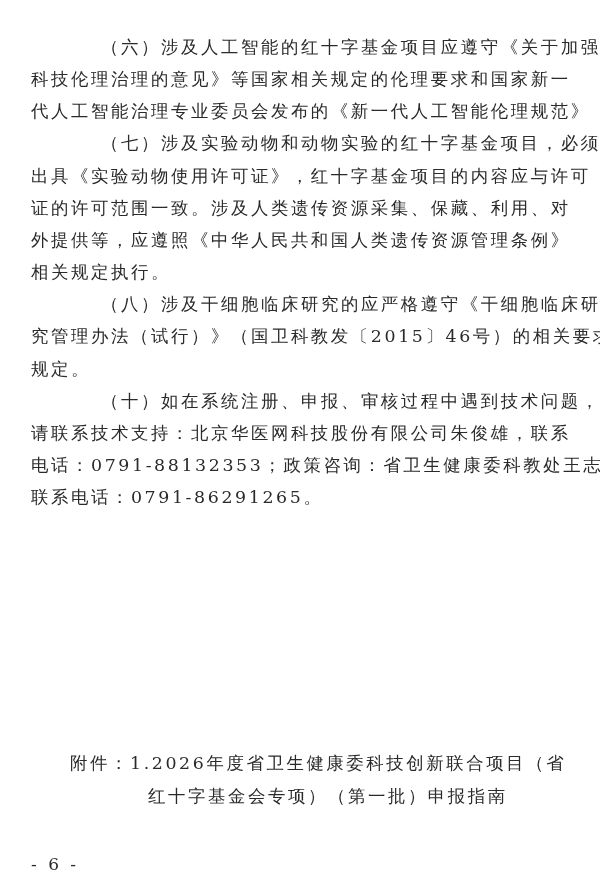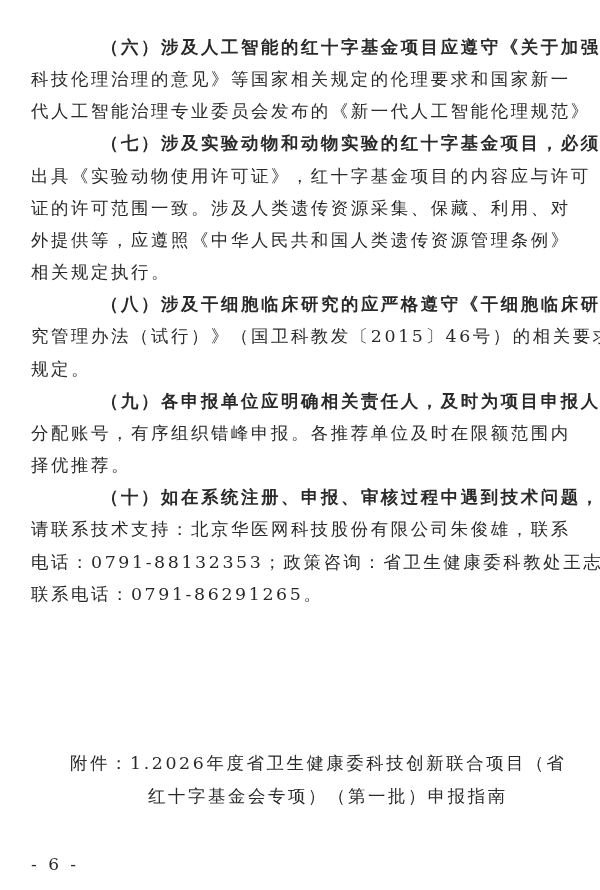--- a/index.html
+++ b/index.html
@@ -9,21 +9,21 @@
     color: #2a2a2a;
   }
   .page { position: absolute; left: 0; top: 0; width: 600px; height: 890px; }
   .body-text { position: absolute; left: 31px; top: 31px; width: 530px; }
   .para {
     margin: 0; font-size: 17.4px; line-height: 32.15px;
     text-indent: 2em; letter-spacing: 2.6px; text-align: justify;
     text-align-last: left; word-break: break-all;
   }
   .line { display: block; white-space: nowrap; text-indent: 0; }
-  .line.first { padding-left: 70px; font-weight: bold; }
+  .line.first { padding-left: 70px; }
   .attachment { position: absolute; left: 70px; top: 747px; width: 490px; font-size: 17.4px; line-height: 33px; letter-spacing: 2.6px; }
   .attachment .l2 { display: block; padding-left: 78px; white-space: nowrap; }
   .attachment .l1 { display: block; white-space: nowrap; text-align: right; }
   .page-number { position: absolute; left: 31px; top: 854px; font-size: 17px; letter-spacing: 3px; white-space: nowrap; }
 </style>
 </head>
 <body>
 
 <div class="page">
   <div class="body-text">
@@ -38,25 +38,20 @@
       <span class="line">证的许可范围一致。涉及人类遗传资源采集、保藏、利用、对</span>
       <span class="line">外提供等，应遵照《中华人民共和国人类遗传资源管理条例》</span>
       <span class="line">相关规定执行。</span>
     </p>
     <p class="para">
       <span class="line first">（八）涉及干细胞临床研究的应严格遵守《干细胞临床研</span>
       <span class="line">究管理办法（试行）》（国卫科教发〔2015〕46号）的相关要求</span>
       <span class="line">规定。</span>
     </p>
     <p class="para">
-      <span class="line first">（九）各申报单位应明确相关责任人，及时为项目申报人</span>
-      <span class="line">分配账号，有序组织错峰申报。各推荐单位及时在限额范围内</span>
-      <span class="line">择优推荐。</span>
-    </p>
-    <p class="para">
       <span class="line first">（十）如在系统注册、申报、审核过程中遇到技术问题，</span>
       <span class="line">请联系技术支持：北京华医网科技股份有限公司朱俊雄，联系</span>
       <span class="line">电话：0791-88132353；政策咨询：省卫生健康委科教处王志武，</span>
       <span class="line">联系电话：0791-86291265。</span>
     </p>
   </div>
 
   <div class="attachment">
     <span class="l1">附件：1.2026年度省卫生健康委科技创新联合项目（省</span>
     <span class="l2">红十字基金会专项）（第一批）申报指南</span>

